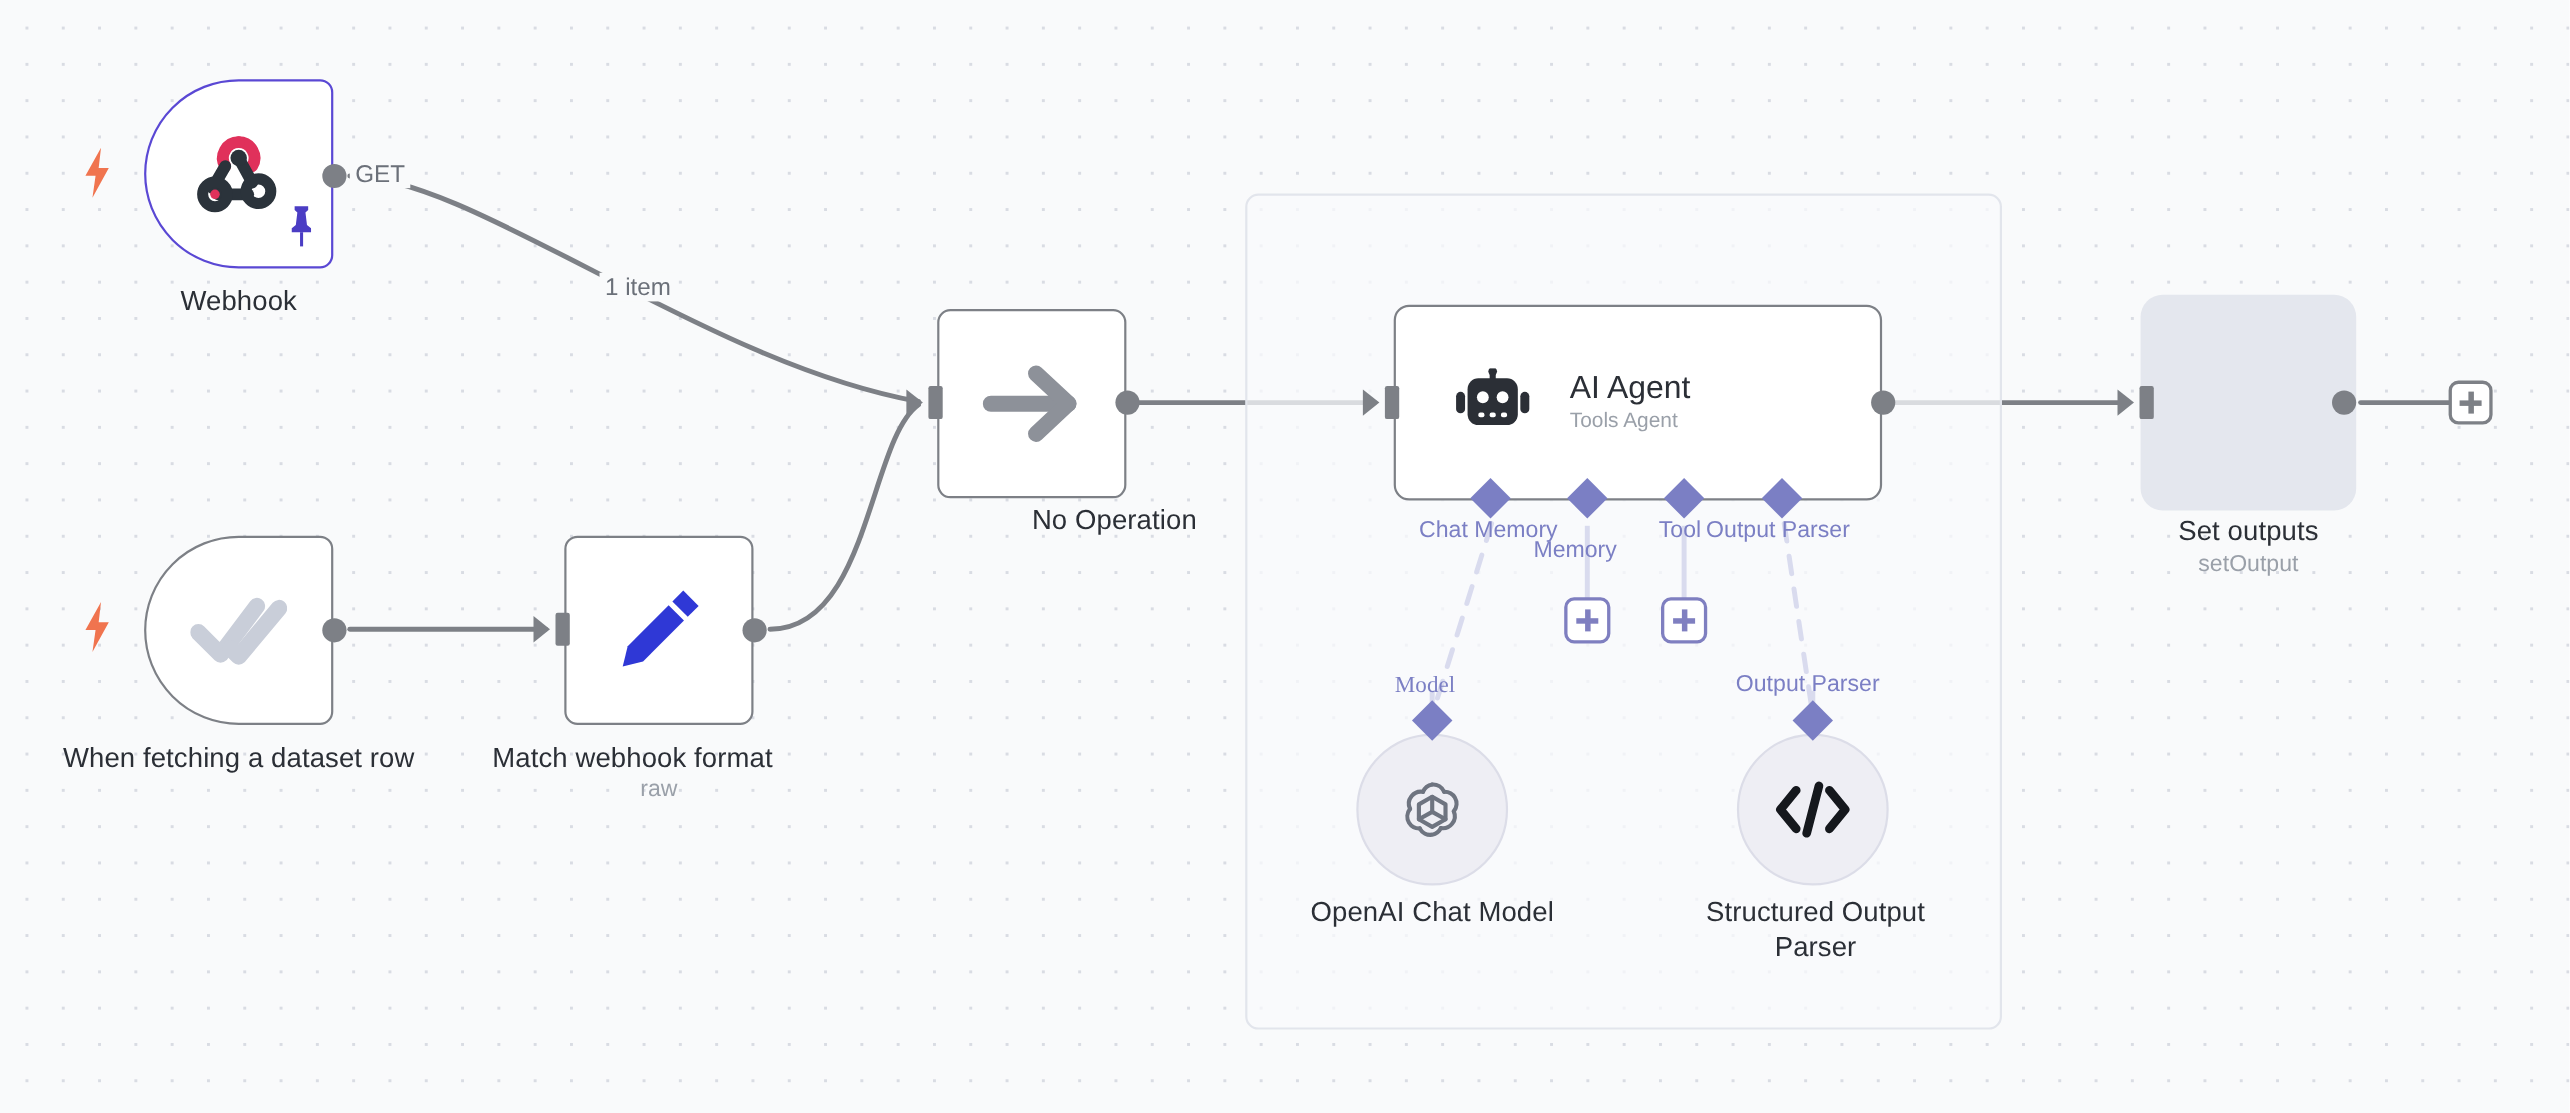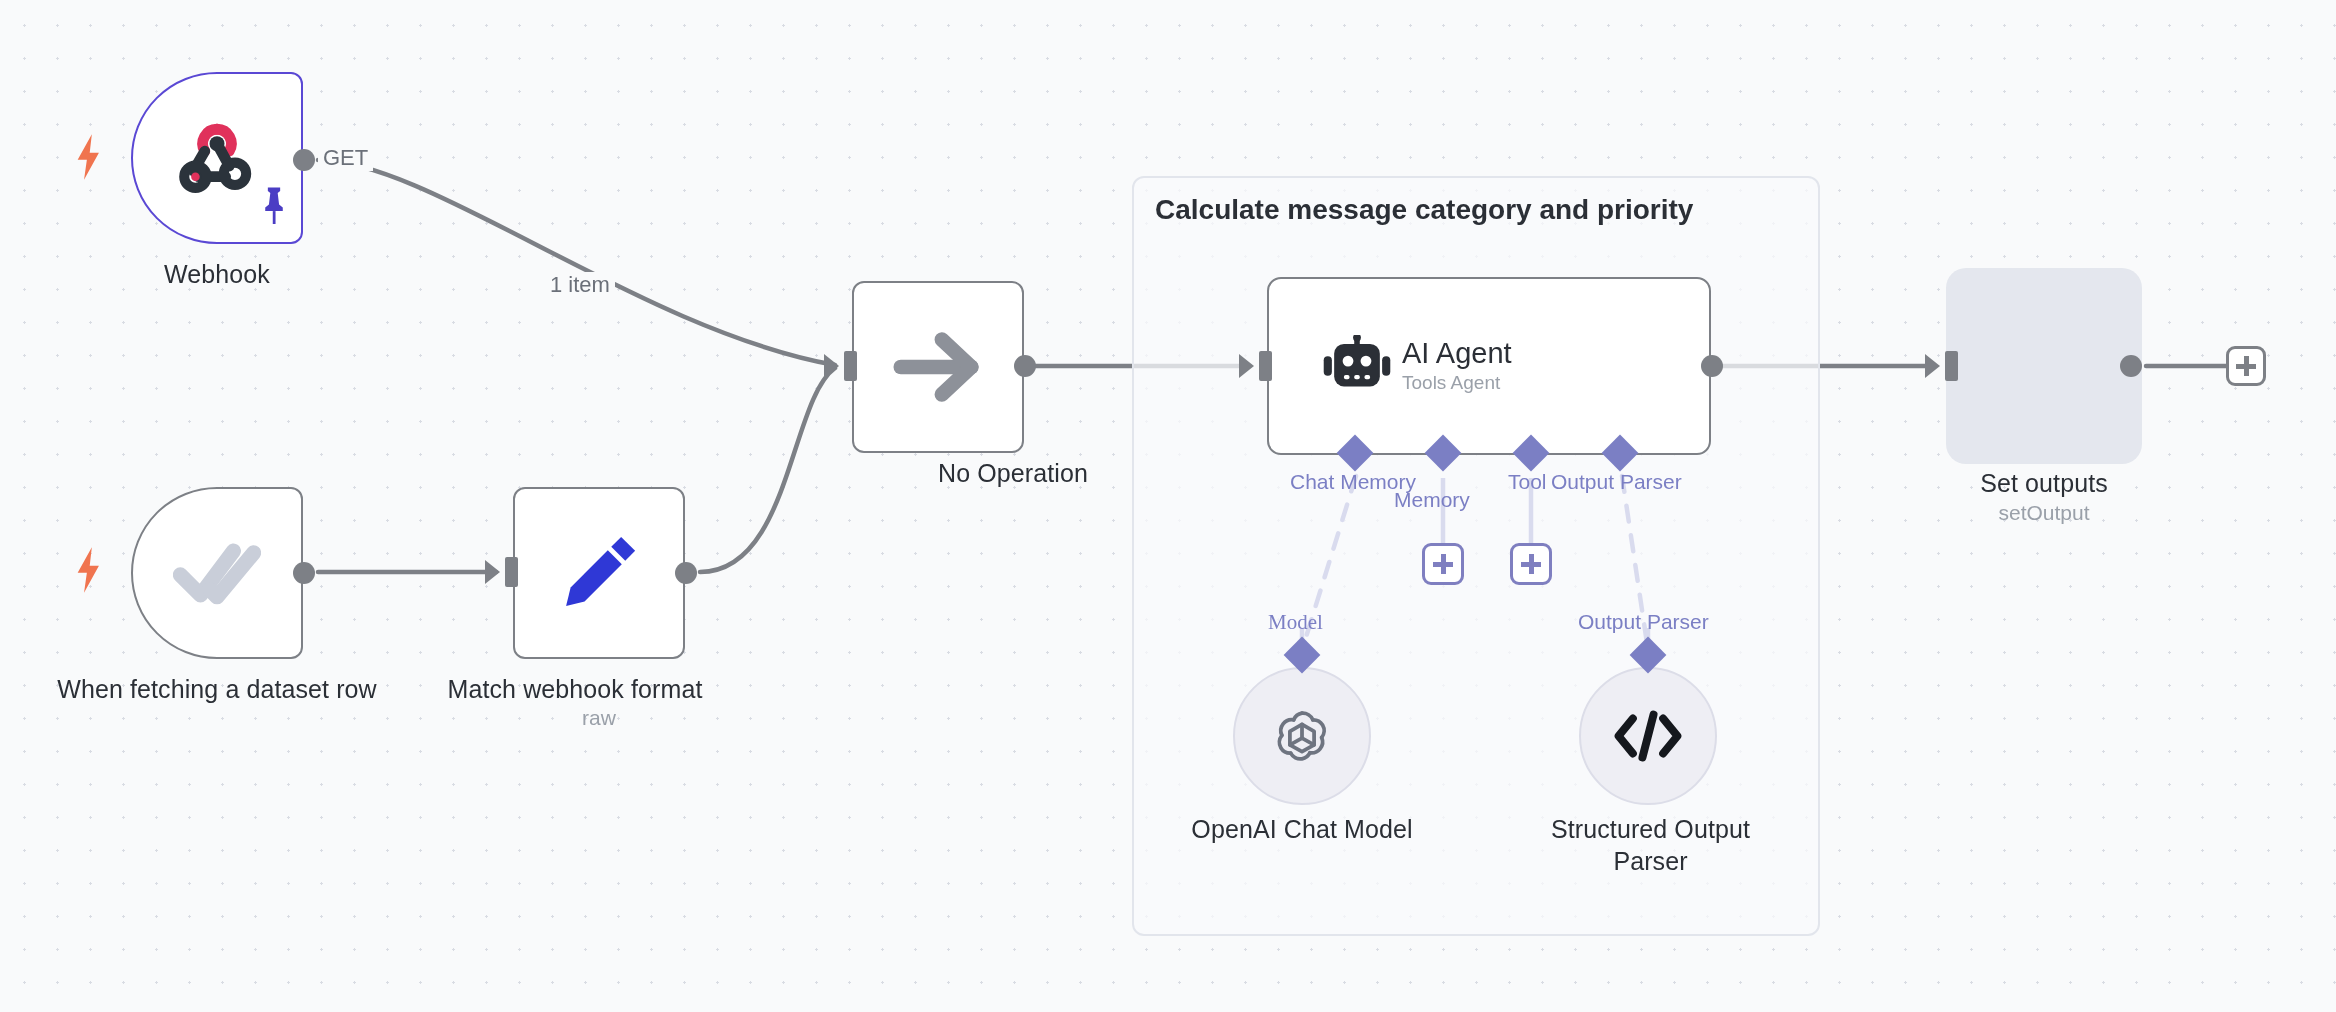--- a/index.html
+++ b/index.html
@@ -136,21 +136,21 @@
 
   
   .agent-box {
     position: absolute;
     background: #ffffff;
     border: 2.5px solid #7d8086;
     border-radius: 14px;
     display: flex; align-items: center;
     z-index: 3;
   }
-  .agent-inner { display: flex; align-items: center; gap: 9px; padding-left: 52px; }
+  .agent-inner { display: flex; align-items: center; gap: 34px; padding-left: 52px; }
   .agent-txt { display: flex; flex-direction: column; }
   .agent-name { font-size: 29px; color: #2b2f36; line-height: 1.15; }
   .agent-sub  { font-size: 19px; color: #9aa0a9; line-height: 1.35; }
 
   
   .diamond {
     position: absolute;
     width: 26px; height: 26px;
     background: #7b7fc4;
     transform: rotate(45deg);
@@ -209,21 +209,20 @@
     <path d="M 1622 476 L 1648 650" fill="none" stroke="#7b7fc4" stroke-width="4.5" stroke-dasharray="16 14" stroke-linecap="round"></path>
 
     <path d="M 1443 478 L 1443 545" fill="none" stroke="#7b7fc4" stroke-width="4.5"></path>
     <path d="M 1531 478 L 1531 545" fill="none" stroke="#7b7fc4" stroke-width="4.5"></path>
 
     <path d="M 1302 628 L 1302 655" fill="none" stroke="#7b7fc4" stroke-width="4.5"></path>
     <path d="M 1648 628 L 1648 655" fill="none" stroke="#7b7fc4" stroke-width="4.5"></path>
   </svg>
 
   <div class="group-box" style="left:1132px; top:176px; width:688px; height:760px;"></div>
-  <div class="group-title" style="left:1155px; top:194px;">Calculate message category and priority</div>
 
   <div class="node">
 
     <svg class="bolt" style="left:72px; top:132px;" width="34" height="50" viewBox="0 0 24 34">
       <path d="M14 1 L4 19 L10.5 19 L8.5 33 L19 14 L12.5 14 Z" fill="#f0744f"></path>
     </svg>
     <div class="nbox webhook" style="left:131px; top:72px; width:172px; height:172px;">
 
       <svg width="92" height="92" viewBox="0 0 64 64">
         <g fill="none" stroke-linecap="round" stroke-linejoin="round">
@@ -272,21 +271,21 @@
       <svg width="86" height="86" viewBox="0 0 40 40">
         <path d="M30.3 3.2 l6.5 6.5 -4.6 4.6 -6.5 -6.5 Z" fill="#2f38d6"></path>
         <path d="M24.1 9.4 l6.5 6.5 -17.3 17.3 -8.6 2.1 2.1 -8.6 Z" fill="#2f38d6"></path>
       </svg>
     </div>
     <div class="out-dot" style="left:675px; top:562px;"></div>
     <div class="nlabel" style="left:425px; top:673px; width:300px;">Match webhook format</div>
     <div class="nsub" style="left:449px; top:705px; width:300px;">raw</div>
   </div>
 
-  <div class="edge-label" style="left:545px; top:248px;margin-top:24px;">1 item</div>
+  <div class="edge-label" style="left:545px; top:248px;">1 item</div>
 
   <div class="node">
     <div class="in-arrow" style="left:824px; top:354px;"></div>
     <div class="in-stub" style="left:844px; top:351px;"></div>
     <div class="nbox" style="left:852px; top:281px; width:172px; height:172px;">
       <svg width="90" height="72" viewBox="0 0 46 36">
         <g fill="none" stroke="#8d9199" stroke-width="7.5" stroke-linecap="round" stroke-linejoin="round">
           <path d="M4 18 L40 18"></path>
           <path d="M25 4 L40 18 L25 32"></path>
         </g>

